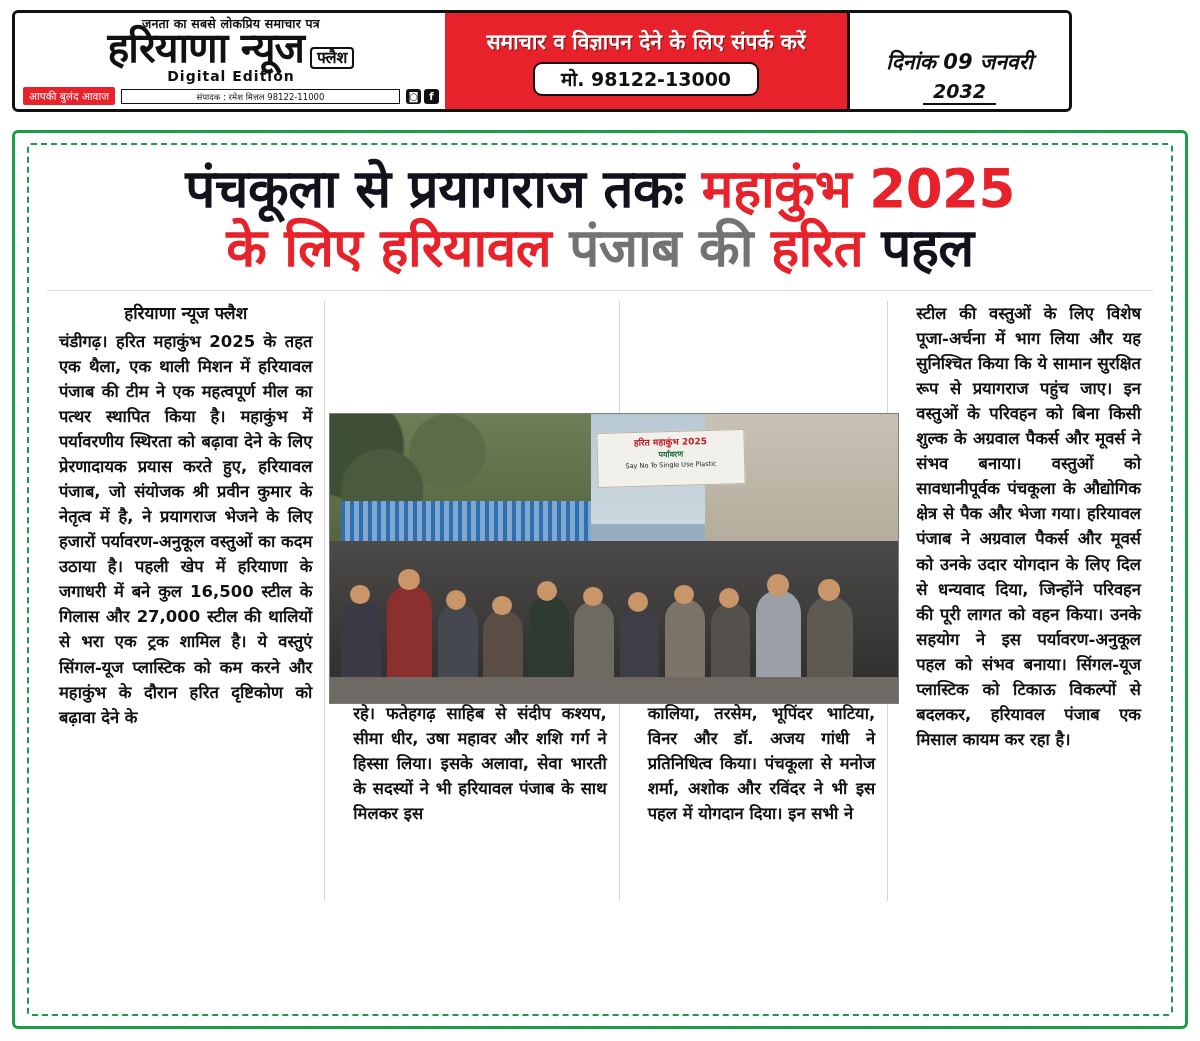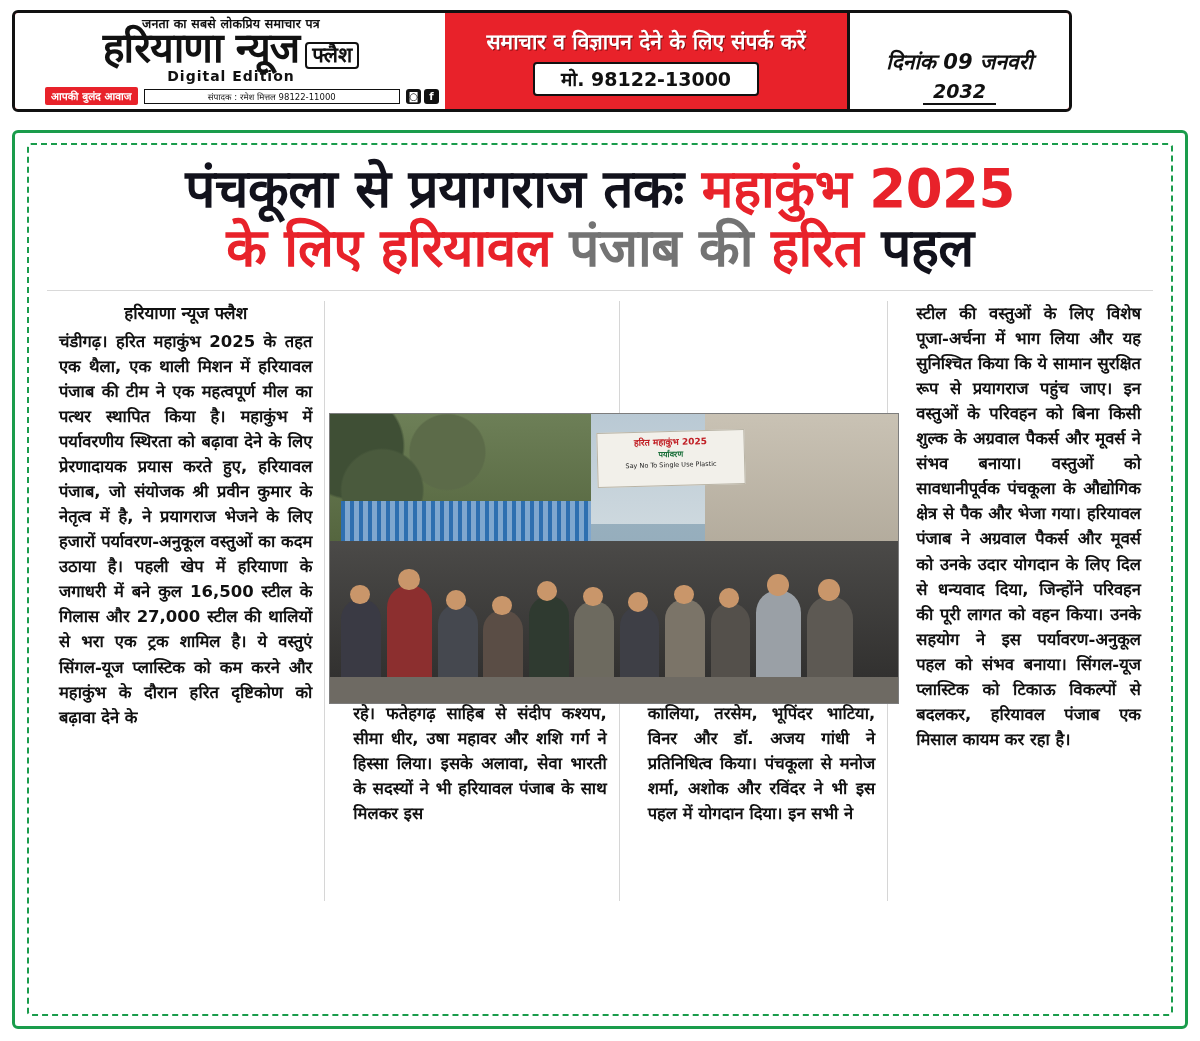--- a/index.html
+++ b/index.html
@@ -55,21 +55,21 @@
   .mh-title {
     font-family: "DejaVu Sans", sans-serif;
     font-size: 41px;
     font-weight: bold;
     color: #111;
     line-height: 1;
     letter-spacing: -1px;
     white-space: nowrap;
   }
   .mh-flash {
-    font-size: 21px;
+    font-size: 16px;
     font-weight: bold;
     color: #111;
     line-height: 1;
     border: 2px solid #111;
     border-radius: 4px;
     padding: 1px 5px;
   }
   .mh-digital {
     text-align: center;
     font-size: 14px;
@@ -82,25 +82,24 @@
     display: flex;
     align-items: center;
     gap: 6px;
     margin-top: 3px;
     height: 18px;
   }
   .mh-ub-red {
     background: #e8222a;
     color: #fff;
     font-size: 10.5px;
-    font-weight: bold;
+    font-weight: normal;
     padding: 2px 6px;
     border-radius: 2px;
     white-space: nowrap;
-    margin-left: 22px;
   }
   .mh-ub-mid {
     flex: 1;
     border: 1.5px solid #111;
     font-size: 8.5px;
     text-align: center;
     padding: 1px 2px;
     color: #111;
     white-space: nowrap;
     overflow: hidden;
@@ -133,21 +132,21 @@
   .mh-contact-line {
     font-size: 21px;
     font-weight: bold;
     color: #ffffff;
     text-shadow: 1px 1px 0 #7a0b10;
     white-space: nowrap;
   }
   .mh-phone {
     background: #fff;
     border: 2px solid #111;
-    border-radius: 4px;
+    border-radius: 9px;
     padding: 2px 26px;
     font-size: 19px;
     font-weight: bold;
     color: #111;
     white-space: nowrap;
   }
   .mh-date {
     width: 222px;
     background: #fff;
     border-left: 3px solid #111;

